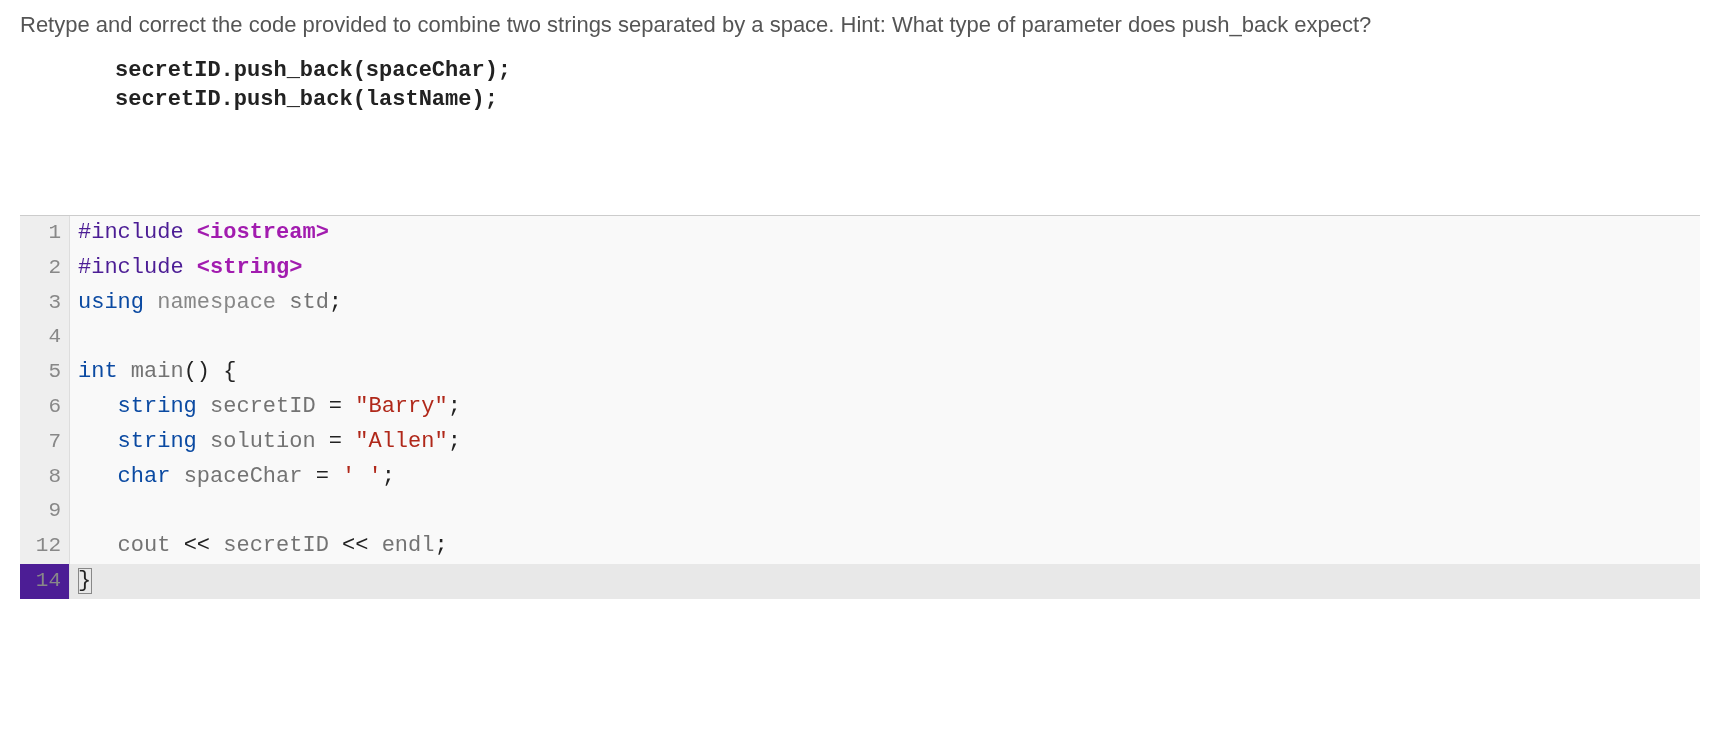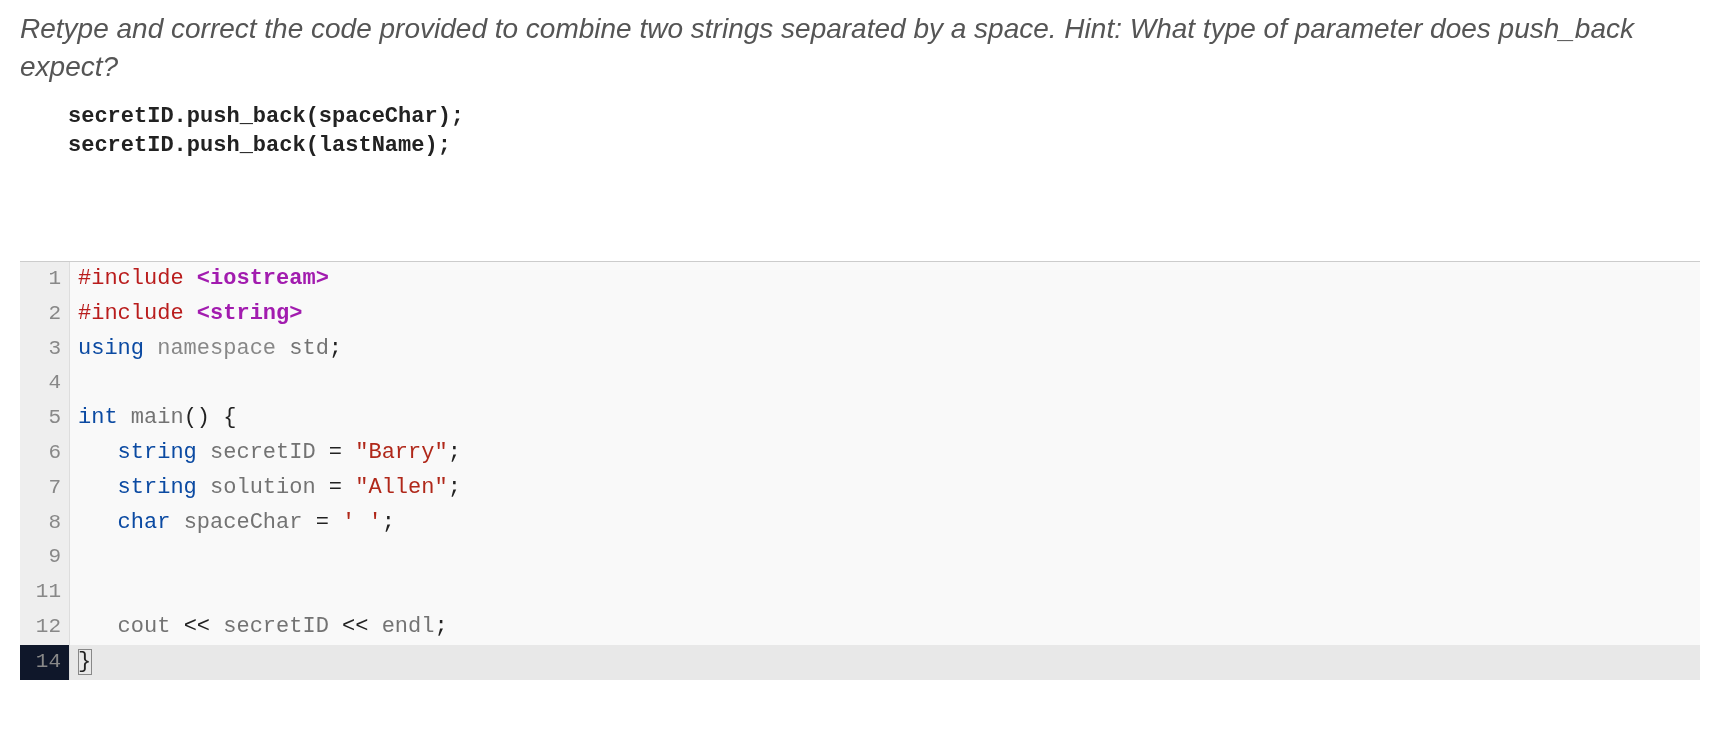--- a/index.html
+++ b/index.html
@@ -12,35 +12,35 @@
     font-family: Arial, Helvetica, sans-serif;
     font-size: 22px;
     color: #333;
     background: #fff;
     width: 1720px;
     padding: 0;
   }
 
   .instruction {
     padding: 10px 20px 6px 20px;
-    font-size: 28px;
+    font-size: 22px;
     line-height: 1.35;
     color: #555;
     font-weight: 400;
-    font-style: italic;
   }
 
   .hint-code {
     font-family: "Courier New", Courier, monospace;
     font-size: 22px;
     font-weight: bold;
     color: #222;
     padding: 10px 28px 10px 68px;
     line-height: 1.35;
     white-space: pre;
+    margin-left: 47px;
   }
 
   .spacer {
     height: 90px;
   }
 
   .code-editor {
     margin: 0 20px 0 20px;
     border-top: 1px solid #ccc;
     font-family: Consolas, "Courier New", monospace;
@@ -74,25 +74,25 @@
     white-space: pre;
     padding-top: 2px;
     padding-bottom: 2px;
   }
 
   
   .hl .code-line {
     background: #e8e8e8;
   }
   .hl .gutter {
-    background: #0f172a;
+    background: #4c1d95;
   }
 
   
-  .pp  { color: #b91c1c; }               
+  .pp  { color: #4c1d95; }               
   .inc { color: #a21caf; font-weight: bold; } 
   .kw  { color: #0b4aa2; }               
   .id  { color: #737373; }                  
   .str { color: #b0281a; }               
   .num { color: #b0281a; }               
   .pn  { color: #222; }                  
   .cm  { color: #5f9e6e; }               
   .ns  { color: #888; }                  
 
   .cursor-box {
@@ -155,24 +155,20 @@
     <div class="gutter">8</div>
     <div class="code-line">   <span class="kw">char</span> <span class="id">spaceChar</span> <span class="pn">=</span> <span class="str">' '</span><span class="pn">;</span></div>
   </div>
 
   <div class="code-row">
     <div class="gutter">9</div>
     <div class="code-line"> </div>
   </div>
 
 
-  <div class="code-row">
-    <div class="gutter">11</div>
-    <div class="code-line"> </div>
-  </div>
 
   <div class="code-row">
     <div class="gutter">12</div>
     <div class="code-line">   <span class="id">cout</span> <span class="pn">&lt;&lt;</span> <span class="id">secretID</span> <span class="pn">&lt;&lt;</span> <span class="id">endl</span><span class="pn">;</span></div>
   </div>
 
 
   <div class="code-row hl">
     <div class="gutter">14</div>
     <div class="code-line"><span class="pn">}</span><span class="cursor-box"></span></div>

